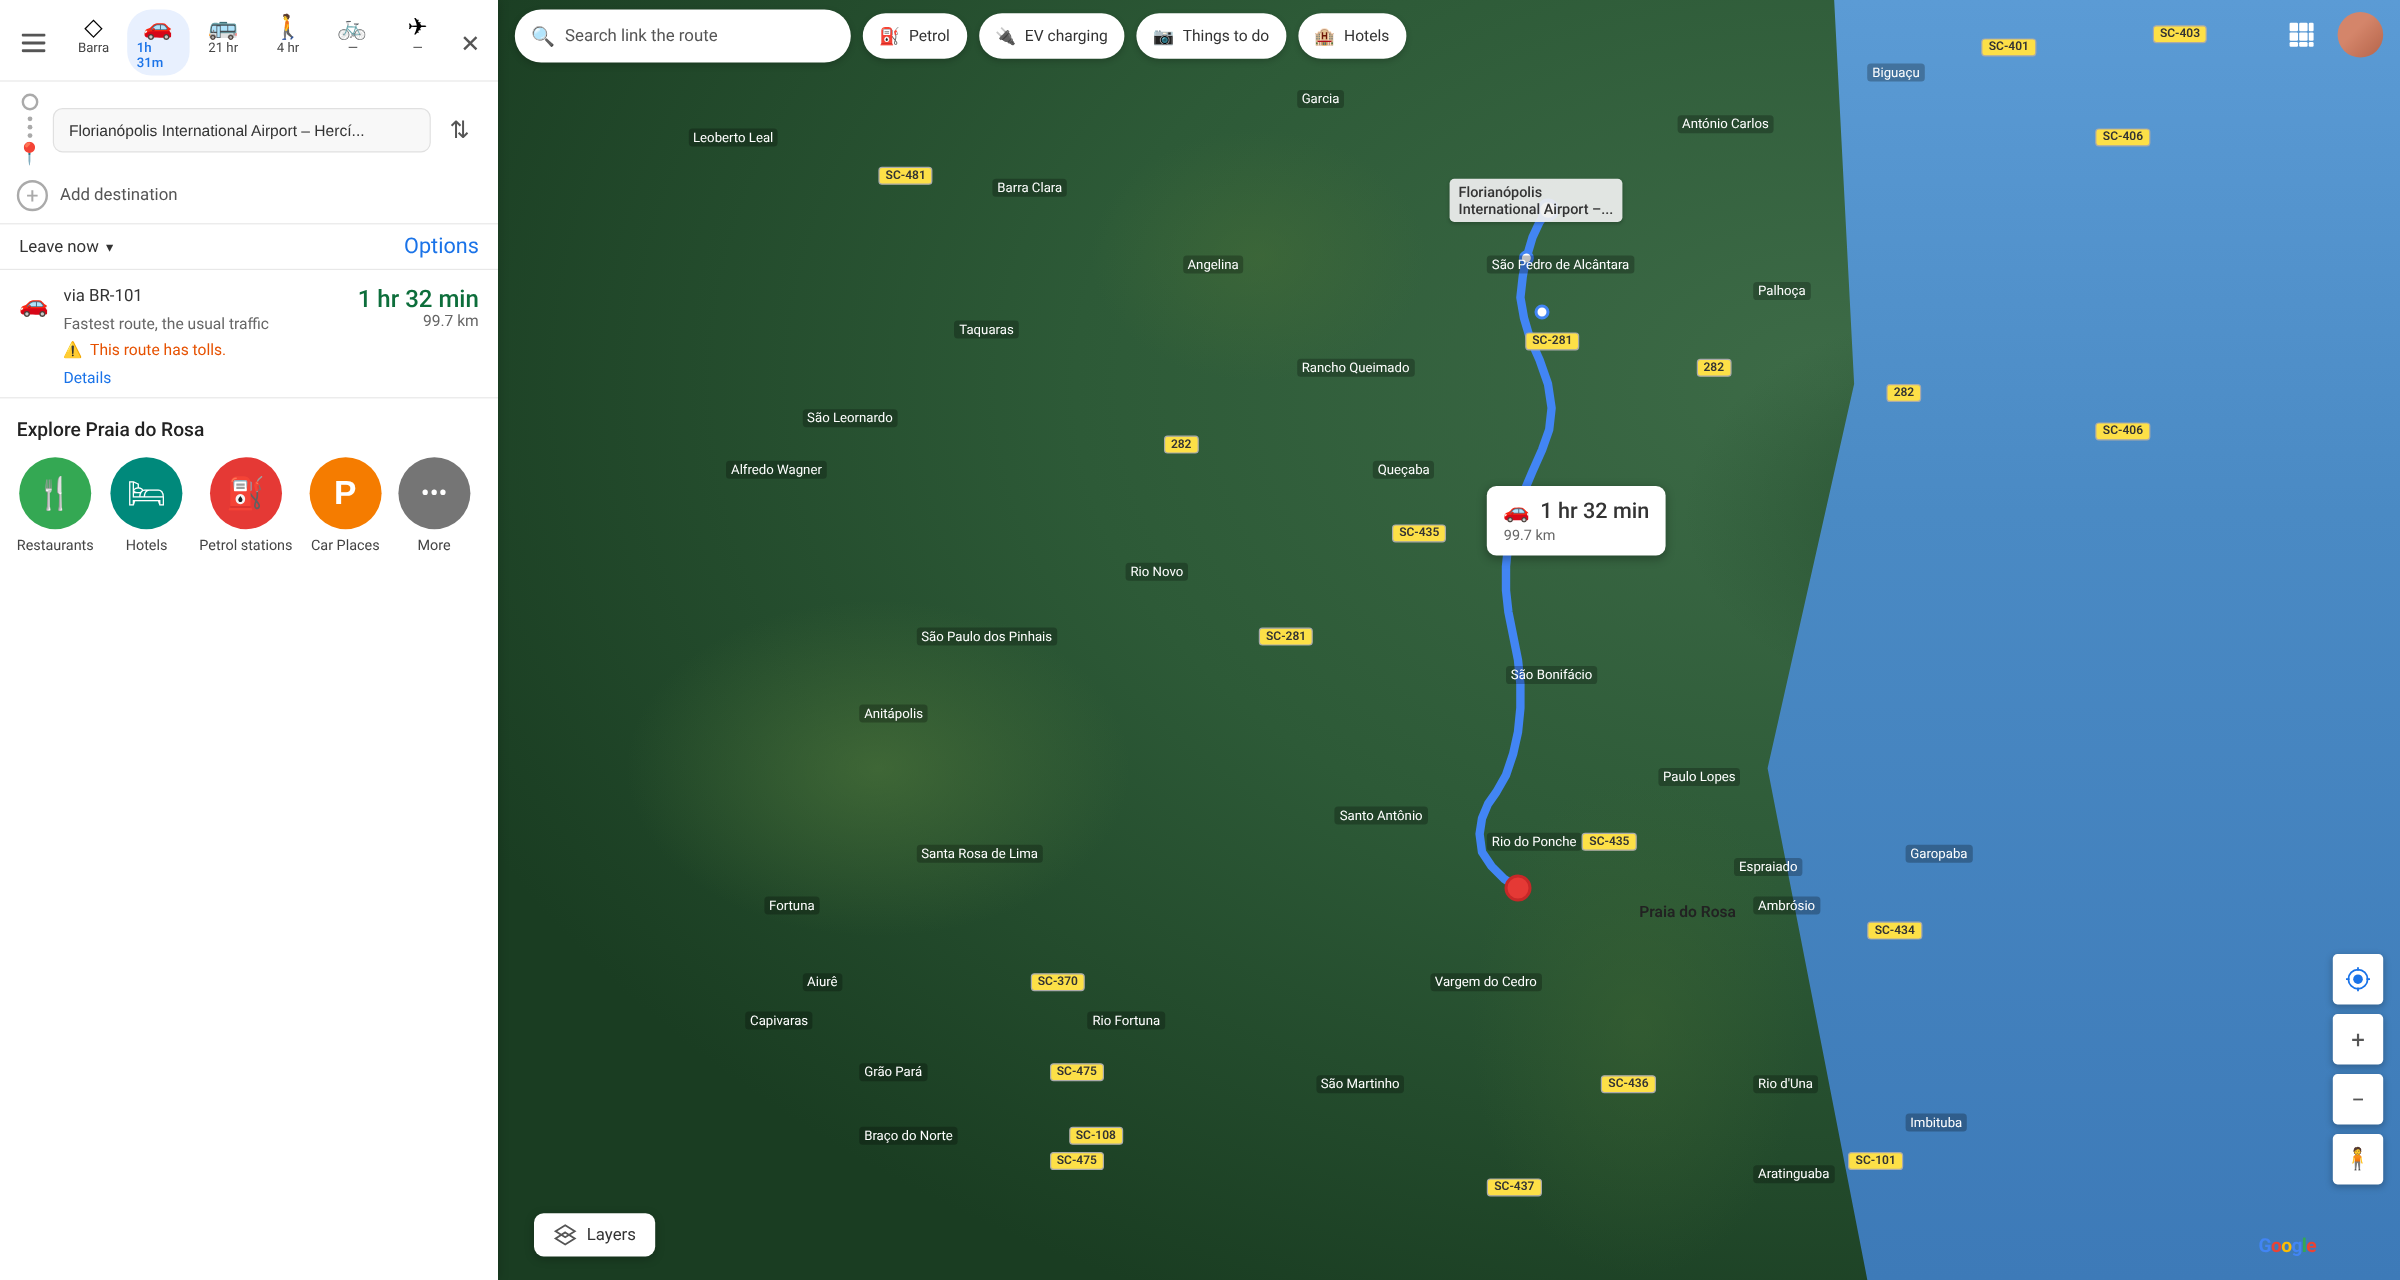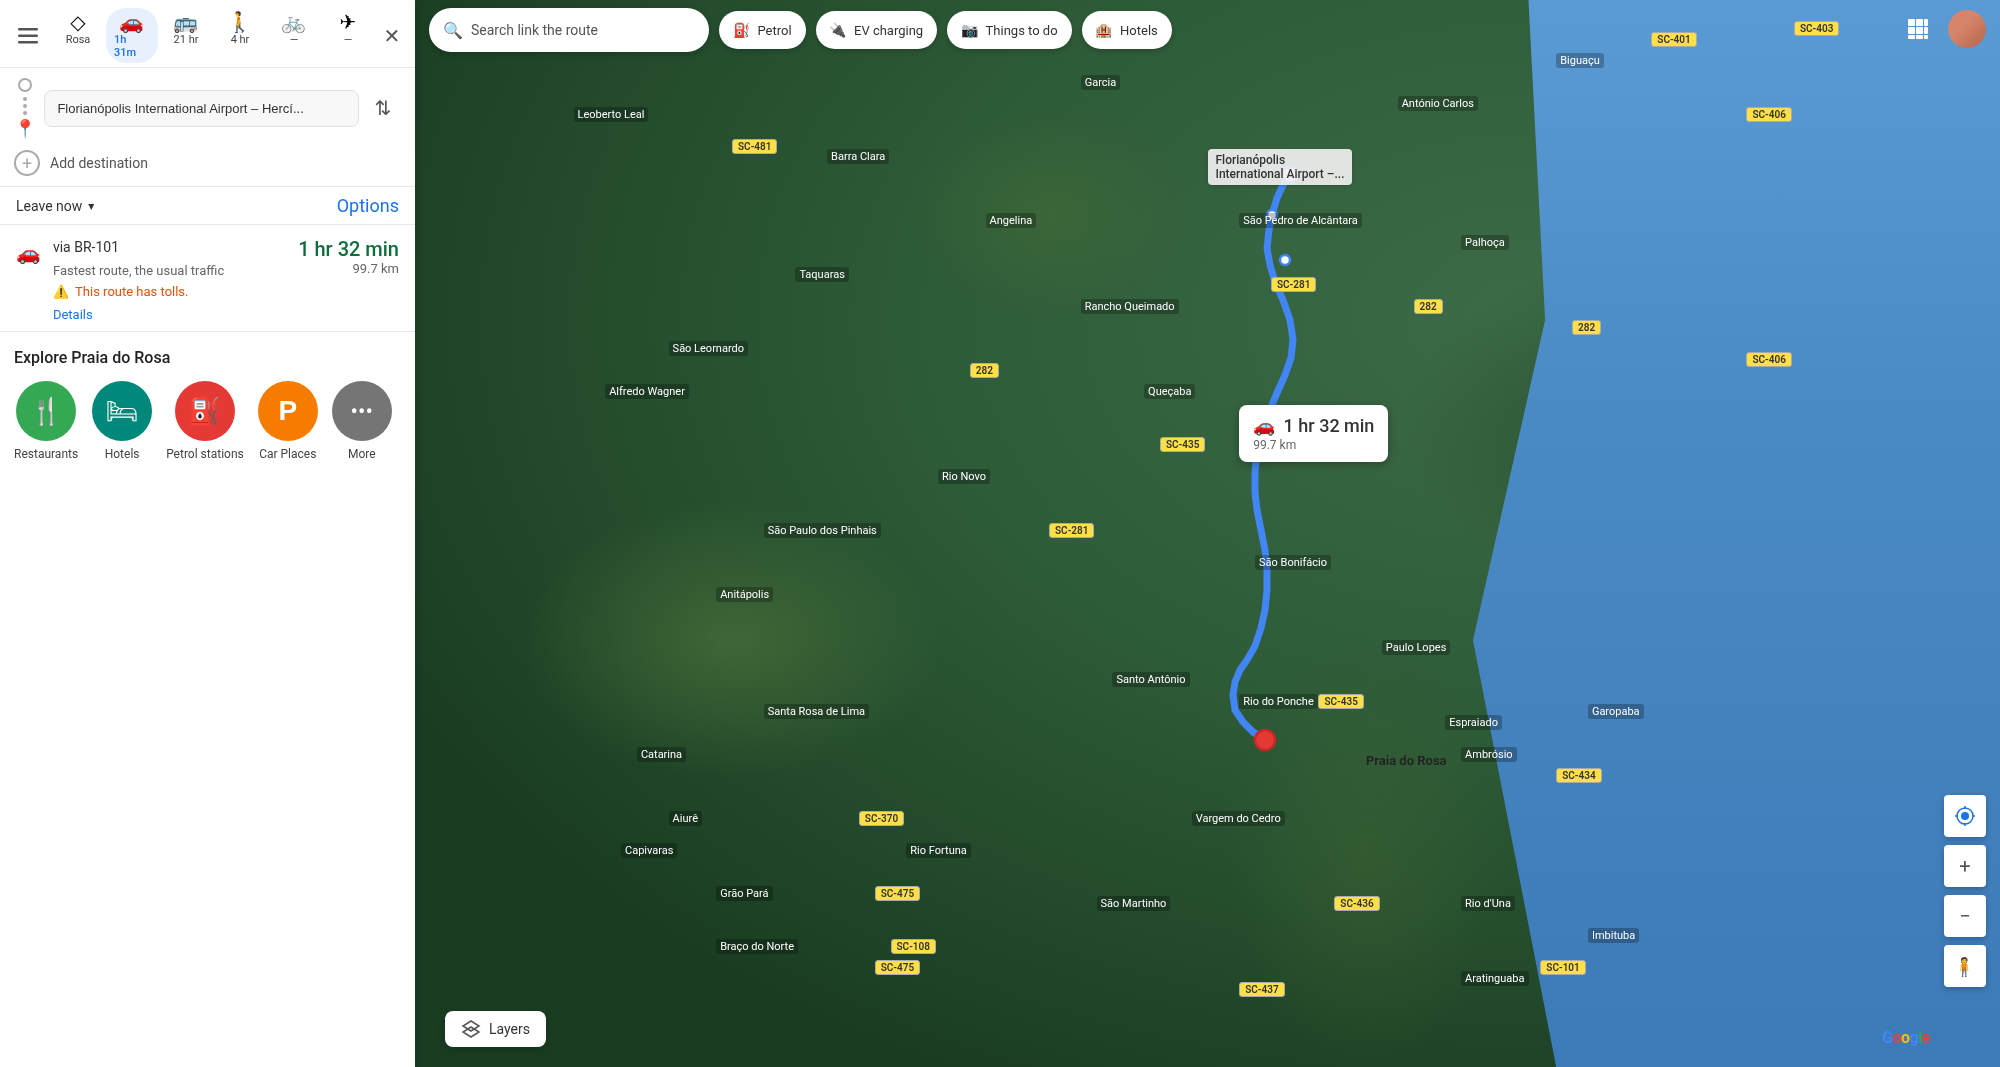--- a/index.html
+++ b/index.html
@@ -383,21 +383,21 @@
     <div class="menu-icon">
       <svg width="20" height="16" viewBox="0 0 20 16">
         <rect y="0" width="20" height="2.5" rx="1.2" fill="#555"></rect>
         <rect y="6.5" width="20" height="2.5" rx="1.2" fill="#555"></rect>
         <rect y="13" width="20" height="2.5" rx="1.2" fill="#555"></rect>
       </svg>
     </div>
     <div class="transport-modes">
       <div class="transport-mode">
         <span class="mode-icon">◇</span>
-        <span class="mode-label">Rosa</span>
+        <span class="mode-label">Barra</span>
       </div>
       <div class="transport-mode active">
         <span class="mode-icon" style="color:#1a73e8;">🚗</span>
         <span class="mode-label">1h 31m</span>
       </div>
       <div class="transport-mode">
         <span class="mode-icon">🚌</span>
         <span class="mode-label">21 hr</span>
       </div>
       <div class="transport-mode">
@@ -593,21 +593,21 @@
       <div class="map-label" style="top: 55%; left: 19%;">Anitápolis</div>
       <div class="map-label" style="top: 60%; left: 61%;">Paulo Lopes</div>
       <div class="map-label" style="top: 63%; left: 44%;">Santo Antônio</div>
       <div class="map-label" style="top: 65%; left: 52%;">Rio do Ponche</div>
       <div class="map-label" style="top: 66%; left: 22%;">Santa Rosa de Lima</div>
       <div class="road-badge" style="top: 65%; left: 57%;">SC-435</div>
       <div class="map-label" style="top: 67%; left: 65%;">Espraiado</div>
       <div class="map-label" style="top: 66%; left: 74%;">Garopaba</div>
       <div class="map-label" style="top: 70%; left: 66%;">Ambrósio</div>
       <div class="road-badge" style="top: 72%; left: 72%;">SC-434</div>
-      <div class="map-label" style="top: 70%; left: 14%;">Catarina</div>
+      <div class="map-label" style="top: 70%; left: 14%;">Fortuna</div>
       <div class="map-label" style="top: 76%; left: 16%;">Aiurê</div>
       <div class="road-badge" style="top: 76%; left: 28%;">SC-370</div>
       <div class="map-label" style="top: 79%; left: 13%;">Capivaras</div>
       <div class="map-label" style="top: 79%; left: 31%;">Rio Fortuna</div>
       <div class="map-label" style="top: 76%; left: 49%;">Vargem do Cedro</div>
       <div class="map-label" style="top: 83%; left: 19%;">Grão Pará</div>
       <div class="road-badge" style="top: 83%; left: 29%;">SC-475</div>
       <div class="map-label" style="top: 84%; left: 43%;">São Martinho</div>
       <div class="road-badge" style="top: 84%; left: 58%;">SC-436</div>
       <div class="map-label" style="top: 84%; left: 66%;">Rio d'Una</div>

